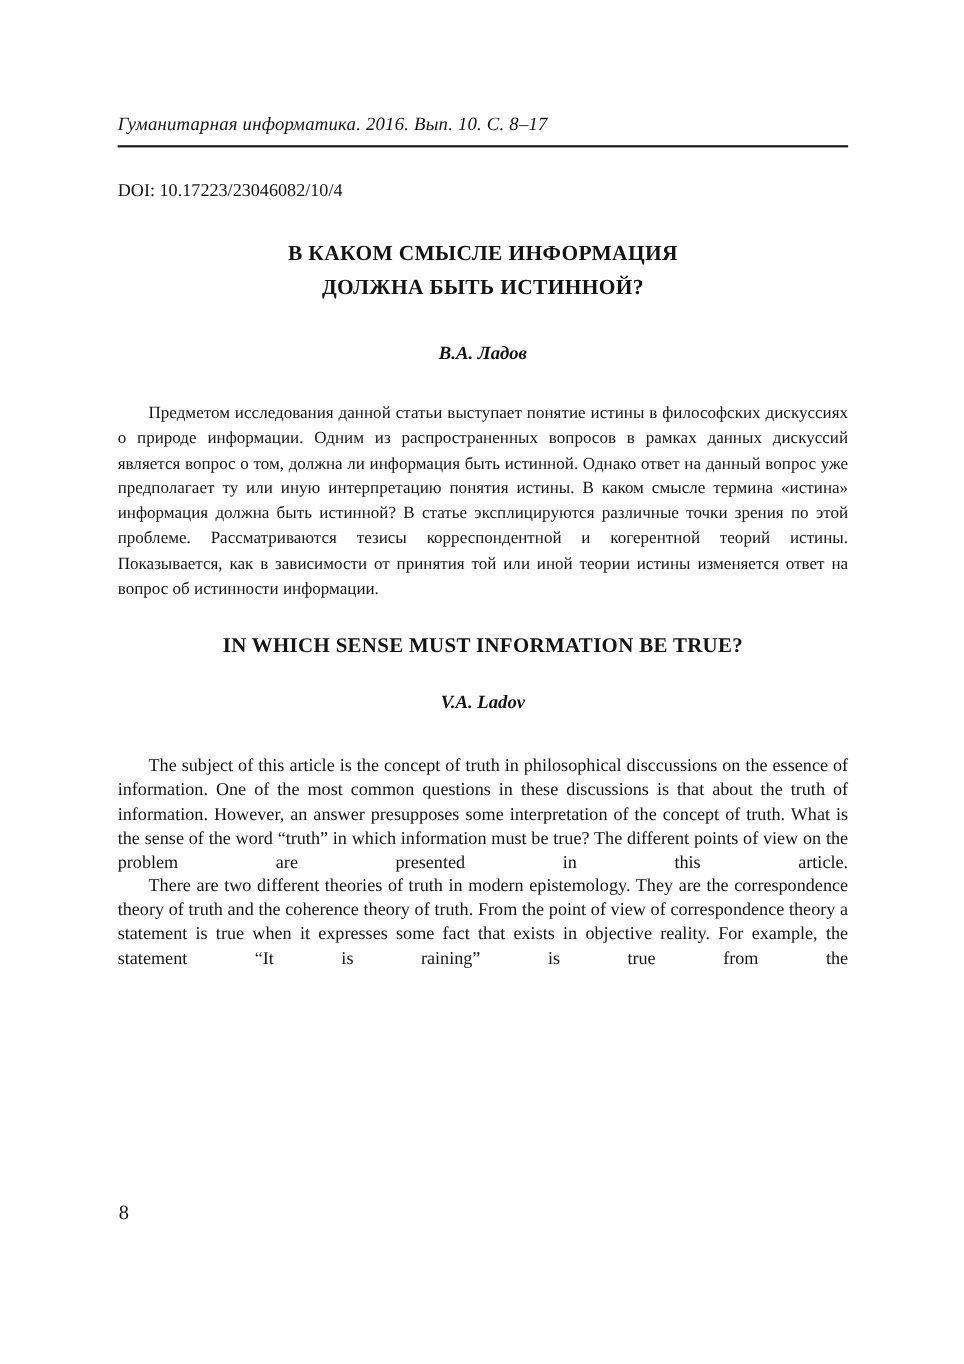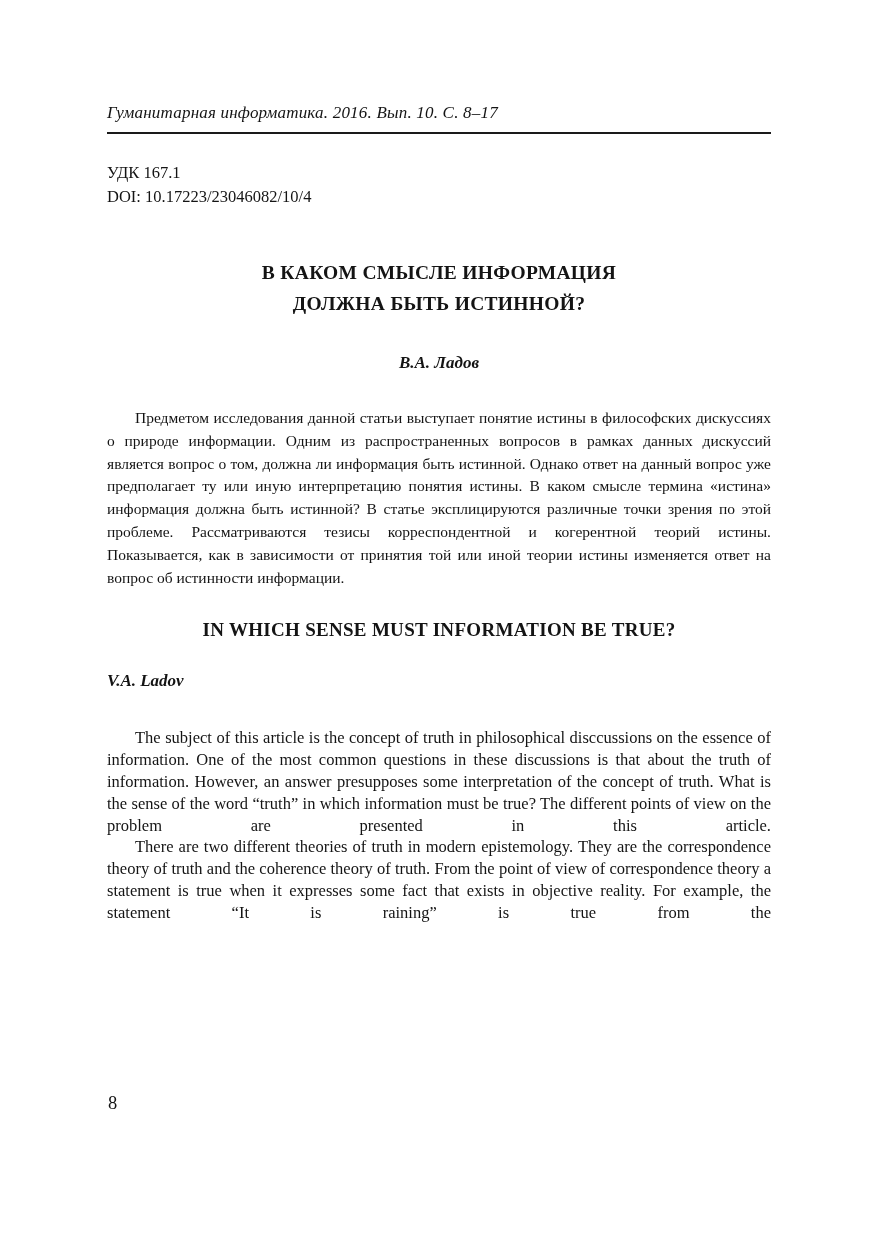--- a/index.html
+++ b/index.html
@@ -32,21 +32,21 @@
       letter-spacing: 0.2px;
       padding-bottom: 9px;
       border-bottom: 2px solid #1a1a1a;
     }
     .udc-block {
       margin-top: 27px;
       font-size: 16.5px;
       line-height: 24px;
     }
     .ru-title {
-      margin-top: 48px;
+      margin-top: 30px;
       text-align: center;
       font-weight: bold;
       font-size: 19.5px;
       line-height: 31px;
       letter-spacing: 0.3px;
       white-space: pre-line;
     }
     .ru-author {
       margin-top: 34px;
       text-align: center;
@@ -77,21 +77,21 @@
     .keywords .kw-label { font-weight: bold; }
     .en-title {
       margin-top: 30px;
       text-align: center;
       font-weight: bold;
       font-size: 19px;
       letter-spacing: 0.3px;
     }
     .en-author {
       margin-top: 30px;
-      text-align: left;
+      text-align: center;
       font-weight: bold;
       font-style: italic;
       font-size: 17px;
     }
     .en-affil {
       margin-top: 29px;
       text-align: center;
       font-size: 17px;
     }
     .en-paragraphs {
@@ -115,21 +115,20 @@
   </style>
 </head>
 <body>
 
 <div class="page">
   <div class="content">
 
     <div class="running-head">Гуманитарная информатика. 2016. Вып. 10. С. 8–17</div>
 
     <div class="udc-block">
-      <div>УДК 167.1</div>
       <div>DOI: 10.17223/23046082/10/4</div>
     </div>
 
     <h1 class="ru-title">В КАКОМ СМЫСЛЕ ИНФОРМАЦИЯ
 ДОЛЖНА БЫТЬ ИСТИННОЙ?</h1>
 
     <div class="ru-author">В.А. Ладов</div>
 
 
     <p class="abstract">Предметом исследования данной статьи выступает понятие истины в философских дискуссиях о природе информации. Одним из распространенных вопросов в рамках данных дискуссий является вопрос о том, должна ли информация быть истинной. Однако ответ на данный вопрос уже предполагает ту или иную интерпретацию понятия истины. В каком смысле термина «истина» информация должна быть истинной? В статье эксплицируются различные точки зрения по этой проблеме. Рассматриваются тезисы корреспондентной и когерентной теорий истины. Показывается, как в зависимости от принятия той или иной теории истины изменяется ответ на вопрос об истинности информации.</p>

